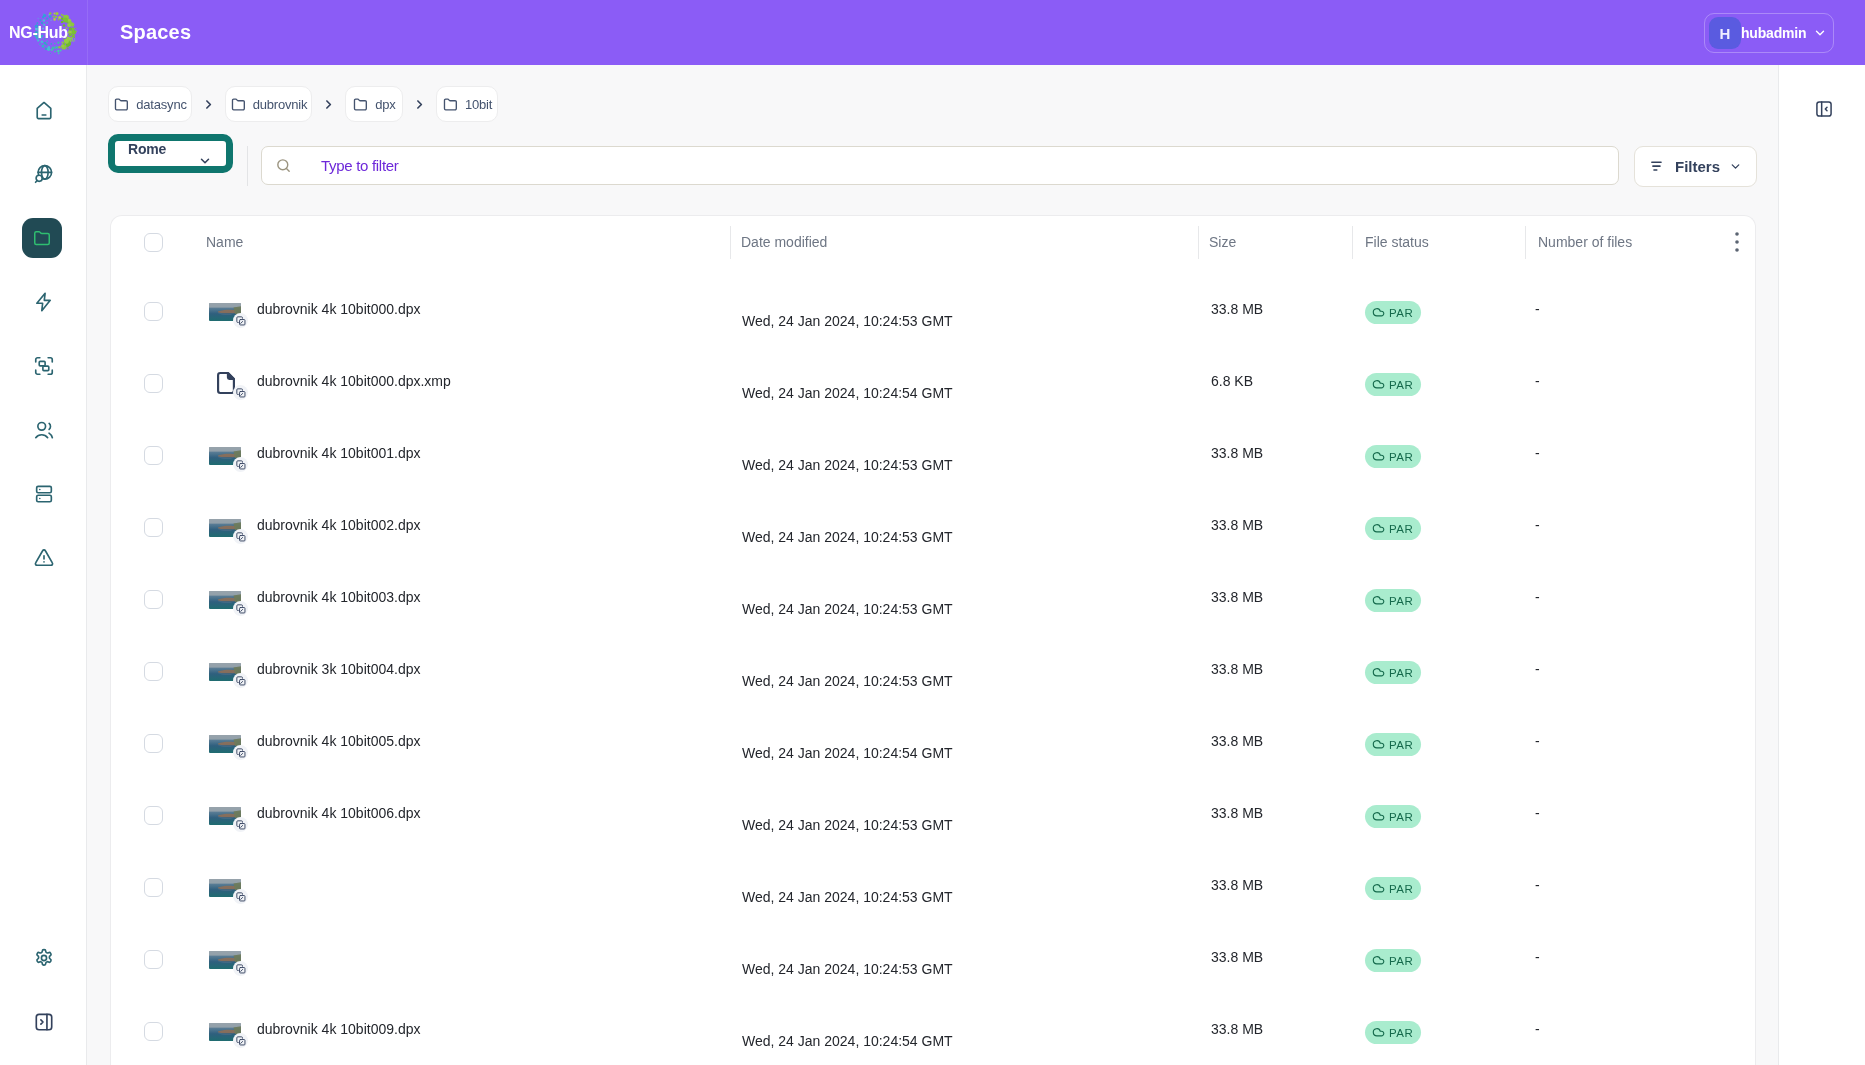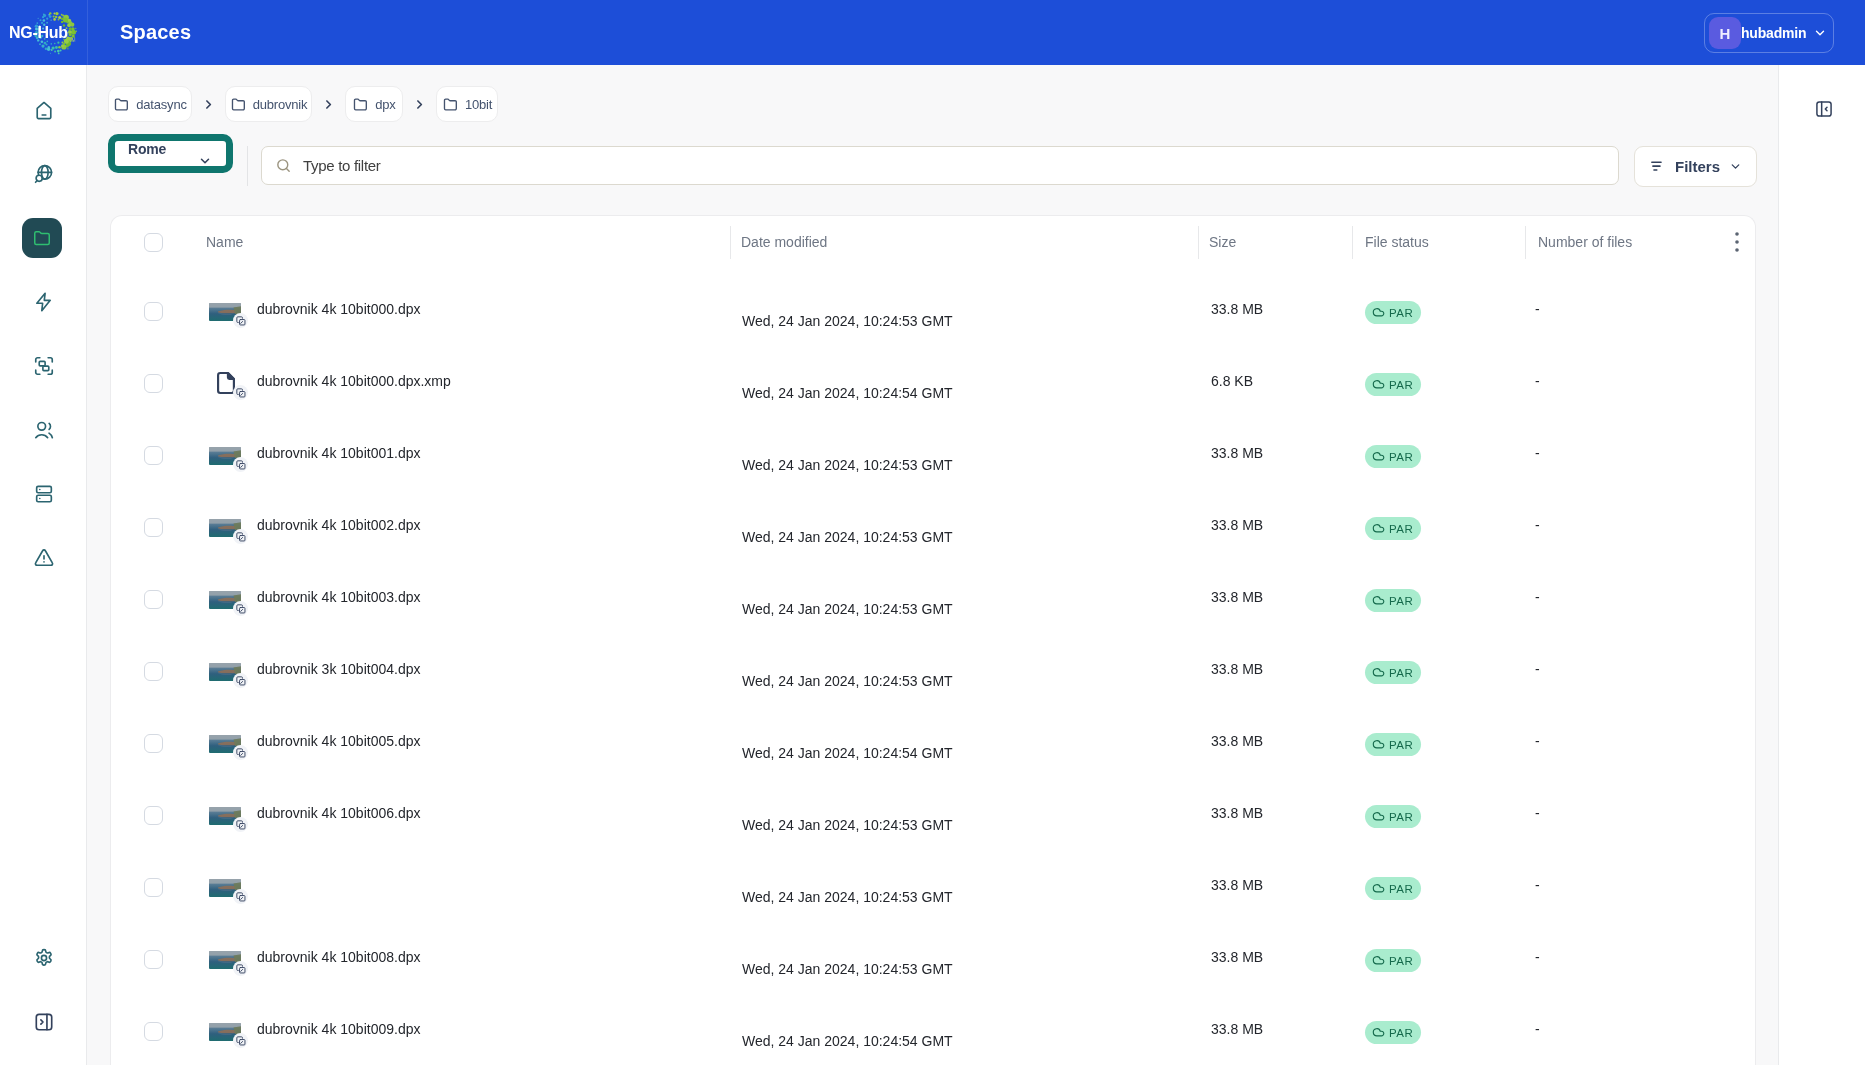--- a/index.html
+++ b/index.html
@@ -1,20 +1,20 @@
 <!DOCTYPE html>
 <html><head>
 <meta charset="utf-8">
 <style>
   * { margin:0; padding:0; box-sizing:border-box; }
   html,body { width:1865px; height:1065px; font-family:"Liberation Sans", sans-serif; background:#f8f8f9; overflow:hidden; }
   .abs { position:absolute; }
 
   
-  .topbar { position:absolute; left:0; top:0; width:1865px; height:65px; background:#1d4ed8; }
+  .topbar { position:absolute; left:0; top:0; width:1865px; height:65px; background:#8b5cf6; }
   .topbar .logoline { position:absolute; left:87px; top:0; width:1px; height:65px; background:rgba(255,255,255,0.10); }
   .title { position:absolute; left:120px; top:0; height:81px; line-height:65px; color:#fff; font-size:20px; font-weight:700; letter-spacing:0.2px; }
   .userchip { position:absolute; left:1704px; top:13px; width:130px; height:40px; border:1px solid rgba(255,255,255,0.28); border-radius:10px; display:flex; align-items:center; }
   .avatar { width:32px; height:32px; margin-left:4px; border-radius:9px; background:#5a5be0; color:#eef; font-size:15px; font-weight:700; display:flex; align-items:center; justify-content:center; }
   .uname { color:#fff; font-size:14px; font-weight:700; letter-spacing:-0.2px; }
   .userchip svg { margin-left:7px; }
 
   
   .sidebar { position:absolute; left:0; top:65px; width:87px; height:1000px; background:#fff; border-right:1px solid #e9eaec; }
   .rightrail { position:absolute; right:0; top:65px; width:87px; height:1000px; background:#fff; border-left:1px solid #e9eaec; }
@@ -25,21 +25,21 @@
   .crumbrow { position:absolute; left:108px; top:86px; height:36px; display:flex; align-items:center; }
   .crumb { height:36px; background:#fff; border:1px solid #ededee; border-radius:10px; display:flex; align-items:center; justify-content:center; color:#44536e; font-size:13px; letter-spacing:-0.2px; }
   .crumb svg { margin-right:6px; }
   .crumbsep { margin:0 10px; display:flex; }
 
   .romebox { position:absolute; left:108px; top:134px; width:125px; height:39px; background:#fff; border:7px solid #0f766e; border-radius:10px; display:flex; align-items:flex-start; }
   .romebox .t { color:#33415c; font-size:14px; font-weight:700; letter-spacing:-0.2px; margin-left:13px; }
   .romebox svg { position:absolute; right:14px; top:13px; }
   .vdiv { position:absolute; left:247px; top:146px; width:1px; height:40px; background:#e3e4e6; }
   .searchbox { position:absolute; left:261px; top:146px; width:1358px; height:39px; background:#fff; border:1px solid #dcd9cf; border-radius:7px; display:flex; align-items:center; }
-  .searchbox .ph { color:#404040; font-size:15px; letter-spacing:-0.3px; margin-left:11px; }
+  .searchbox .ph { color:#6d28d9; font-size:15px; letter-spacing:-0.3px; margin-left:29px; }
   .filters { position:absolute; left:1634px; top:146px; width:123px; height:41px; background:#fff; border:1px solid #e5e2da; border-radius:9px; display:flex; align-items:center; justify-content:center; }
   .filters .t { color:#33415c; font-size:15px; font-weight:700; margin:0 9px 0 9px; }
 
   
   .card { position:absolute; left:110px; top:215px; width:1646px; height:851px; background:#fff; border:1px solid #ececee; border-radius:12px 12px 0 0; border-bottom:none; }
   .colsep { position:absolute; top:10px; width:1px; height:33px; background:#e7e8ea; }
   .hlabel { position:absolute; top:18px; color:#6e7684; font-size:14px; }
   .kebab { position:absolute; left:1618px; top:14px; }
   .hcheck { position:absolute; left:33px; top:17px; }
   .cb { width:19px; height:19px; border:1.5px solid #d5dae2; border-radius:6px; background:#fff; }
@@ -684,21 +684,20 @@
             <path d="M9 9.2 C14 10.8 20 11 25 10.6 L21.5 12 C16 12.4 12 11.6 9 10.2 Z" fill="#4b6d88" opacity="0.65"></path>
           </svg>
           <div style="position:absolute; left:24px; top:10px; width:15px; height:15px; border-radius:50%; background:#f1f3f7; display:flex; align-items:center; justify-content:center;">
 <svg width="10" height="10" viewBox="0 0 24 24" fill="none" stroke="#3a4763" stroke-width="2.3" stroke-linejoin="round" stroke-linecap="round">
               <rect x="8.5" y="8.5" width="13" height="13" rx="2"></rect>
               <path d="M15.8 13.2l-4.6 4.6"></path>
               <path d="M5.5 15.5H4.3a2.3 2.3 0 0 1-2.3-2.3V4.3A2.3 2.3 0 0 1 4.3 2h8.9a2.3 2.3 0 0 1 2.3 2.3v1.2"></path>
             </svg>
 </div>
         </div>
-    <div class="fname">dubrovnik 4k 10bit008.dpx</div>
     <div class="cdate">Wed, 24 Jan 2024, 10:24:53 GMT</div>
     <div class="csize">33.8 MB</div>
     <div class="pill">
           <svg width="13" height="13" viewBox="0 0 24 24" fill="none" stroke="#156a4c" stroke-width="2.1">
             <path d="M17.5 18.2H9a6.6 6.6 0 1 1 6.33-8.5h2.17a4.25 4.25 0 1 1 0 8.5Z"></path>
           </svg>
           <div class="t">PAR</div>
         </div>
     <div class="cnum">-</div>
   </div>

